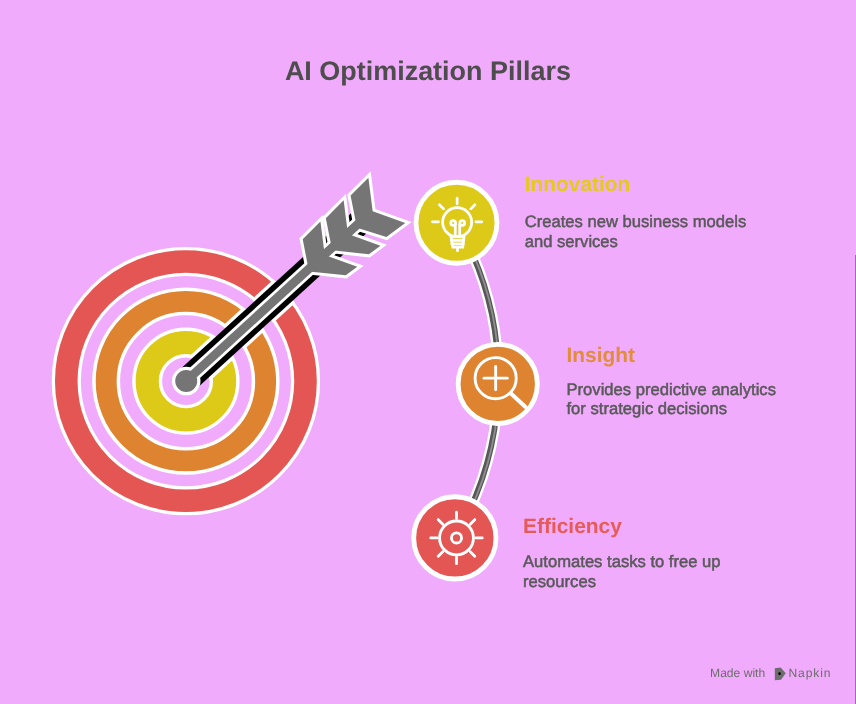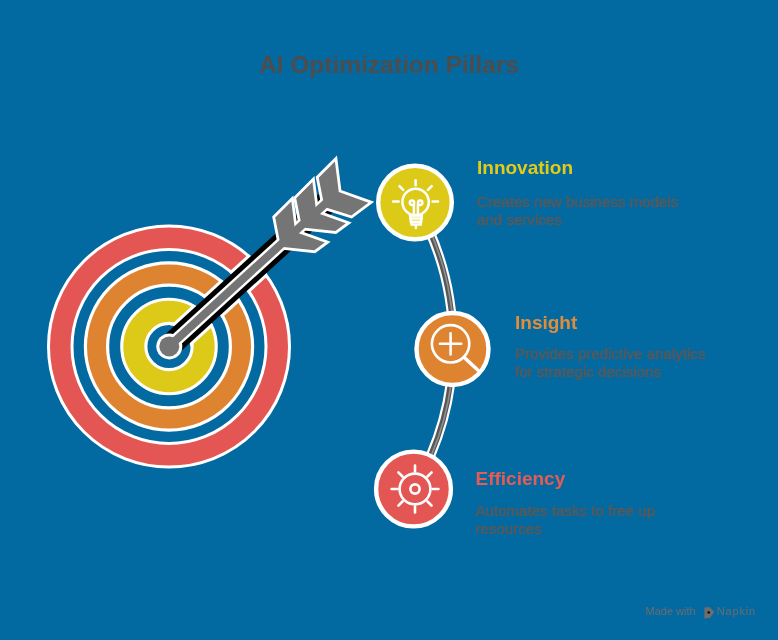--- a/index.html
+++ b/index.html
@@ -1,16 +1,16 @@
 <!DOCTYPE html>
 <html><head>
 <meta charset="utf-8">
 <style>
 html,body{margin:0;padding:0;background:#000;}
-#stage{position:relative;width:778px;height:640px;background:#0369a1;overflow:hidden;}
+#stage{position:relative;width:778px;height:640px;background:#f0abfc;overflow:hidden;}
 svg{display:block;}
 text{font-family:"Liberation Sans",sans-serif;}
 </style>
 </head>
 <body>
 <div id="stage">
 <svg width="778" height="640" viewBox="0 0 778 640">
   <defs>
     <clipPath id="rings" clip-rule="evenodd">
       <path fill-rule="evenodd" d="M 291 346.5 A 122 122 0 1 0 47 346.5 A 122 122 0 1 0 291 346.5 Z

